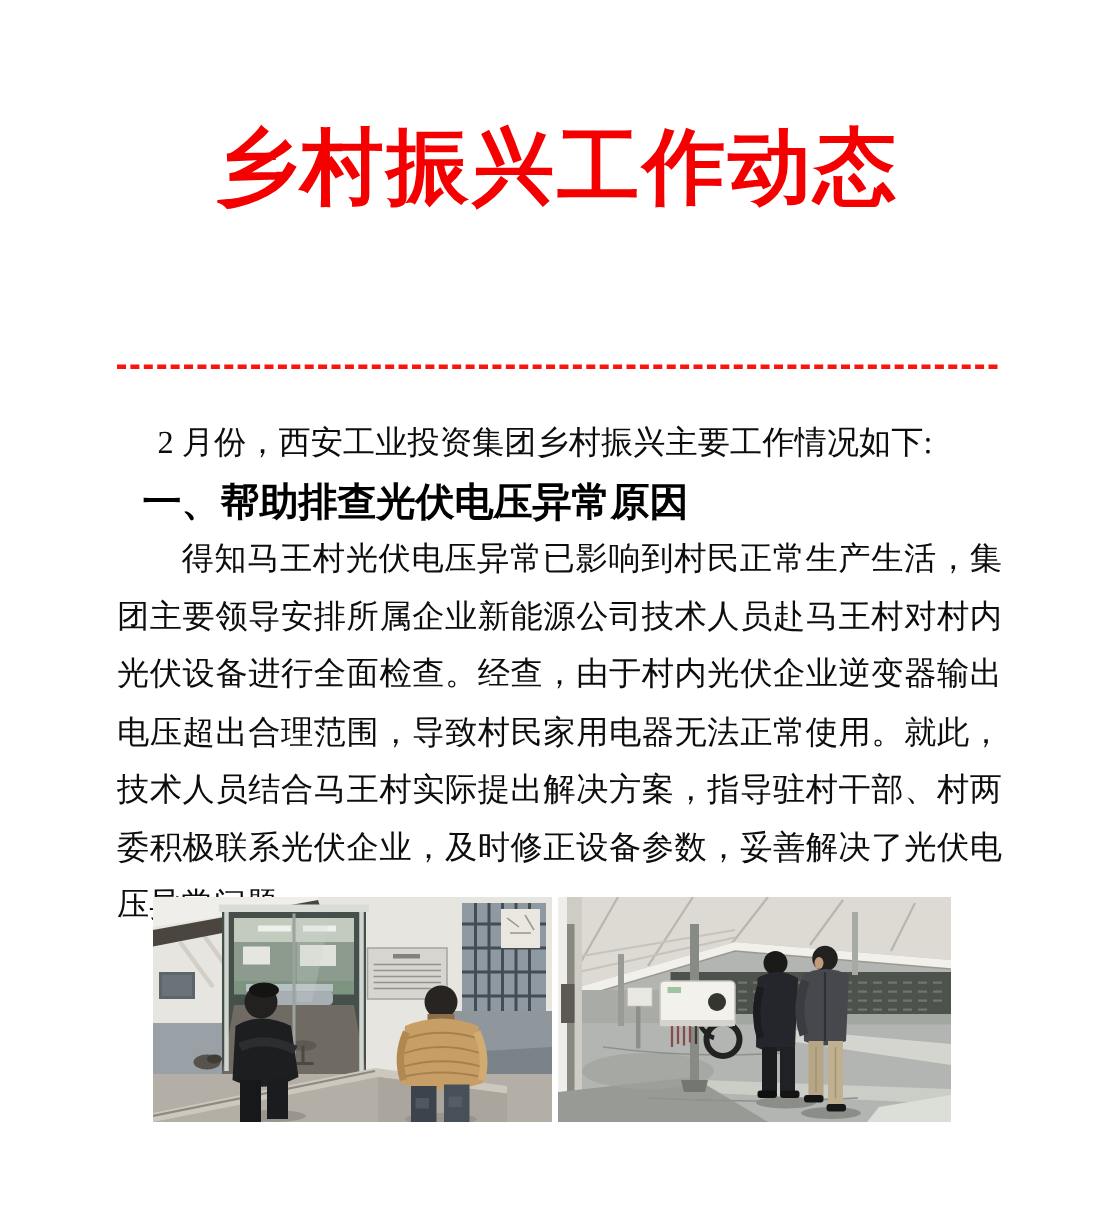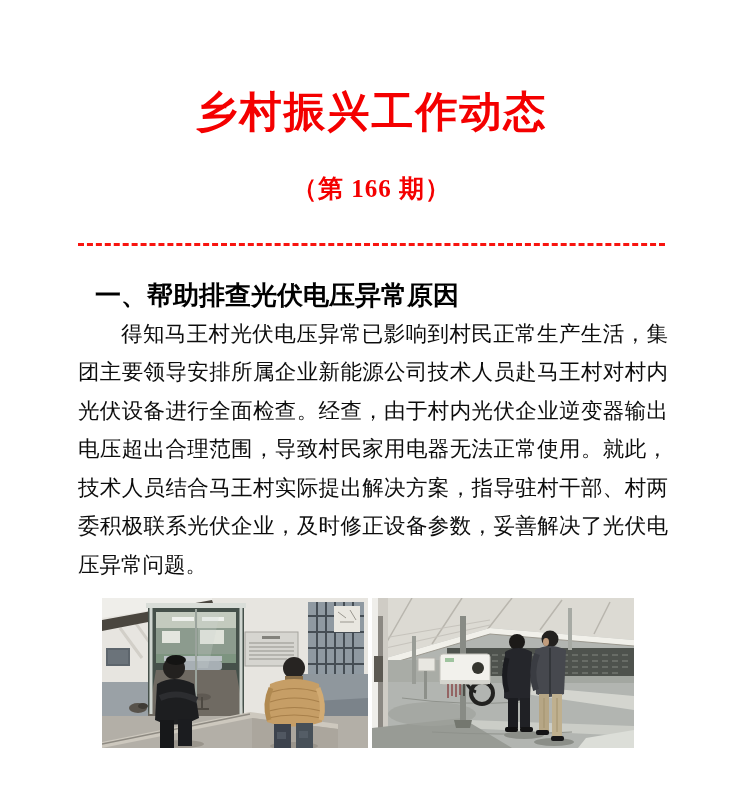--- a/index.html
+++ b/index.html
@@ -2,21 +2,21 @@
 <html><head>
 <meta charset="utf-8">
 <style>
   html,body{margin:0;padding:0;background:#ffffff;}
   .page{
     position:relative;width:743px;height:810px;background:#ffffff;overflow:hidden;
     font-family:"Liberation Serif","DejaVu Serif",serif;color:#000;
   }
   .title{
     position:absolute;top:70px;left:0;width:743px;margin:0;
-    text-align:center;font-size:42px;line-height:84px;font-weight:700;
+    text-align:center;font-size:55px;line-height:84px;font-weight:700;
     color:#f40000;letter-spacing:2px;
     font-family:"Liberation Serif","DejaVu Serif",serif;
   }
   .issue{
     position:absolute;top:172px;left:0;width:743px;
     text-align:center;font-size:25px;line-height:34px;font-weight:700;
     color:#f40000;letter-spacing:1px;
   }
   .divider{
     position:absolute;top:243px;left:78px;width:587px;height:0;
@@ -36,25 +36,25 @@
   .photos{position:absolute;top:598px;left:102px;display:flex;gap:4px;}
   .photo{display:block;background:#cfccc6;}
 </style>
 </head>
 <body>
 
 <div class="page">
 
   <h1 class="title">乡村振兴工作动态</h1>
 
-  <div class="issue">（第 166 期）</div>
 
   <div class="divider"></div>
 
   <div class="content">
+    <p class="intro">2 月份，西安工业投资集团乡村振兴主要工作情况如下:</p>
     <p class="heading">一、帮助排查光伏电压异常原因</p>
     <p class="para">得知马王村光伏电压异常已影响到村民正常生产生活，集团主要领导安排所属企业新能源公司技术人员赴马王村对村内光伏设备进行全面检查。经查，由于村内光伏企业逆变器输出电压超出合理范围，导致村民家用电器无法正常使用。就此，技术人员结合马王村实际提出解决方案，指导驻村干部、村两委积极联系光伏企业，及时修正设备参数，妥善解决了光伏电压异常问题。</p>
   </div>
 
   <div class="photos">
 
     <svg class="photo" width="266" height="150" viewBox="0 0 266 150" role="img" aria-label="两名工作人员站在村委会玻璃门入口前查看">
 
       <rect x="0" y="0" width="266" height="120" fill="#e7e5e0"></rect>
       <path d="M30 20 L55 55 M18 30 L40 60 M45 14 L70 45" stroke="#d2cfc8" stroke-width="3" fill="none"></path>

